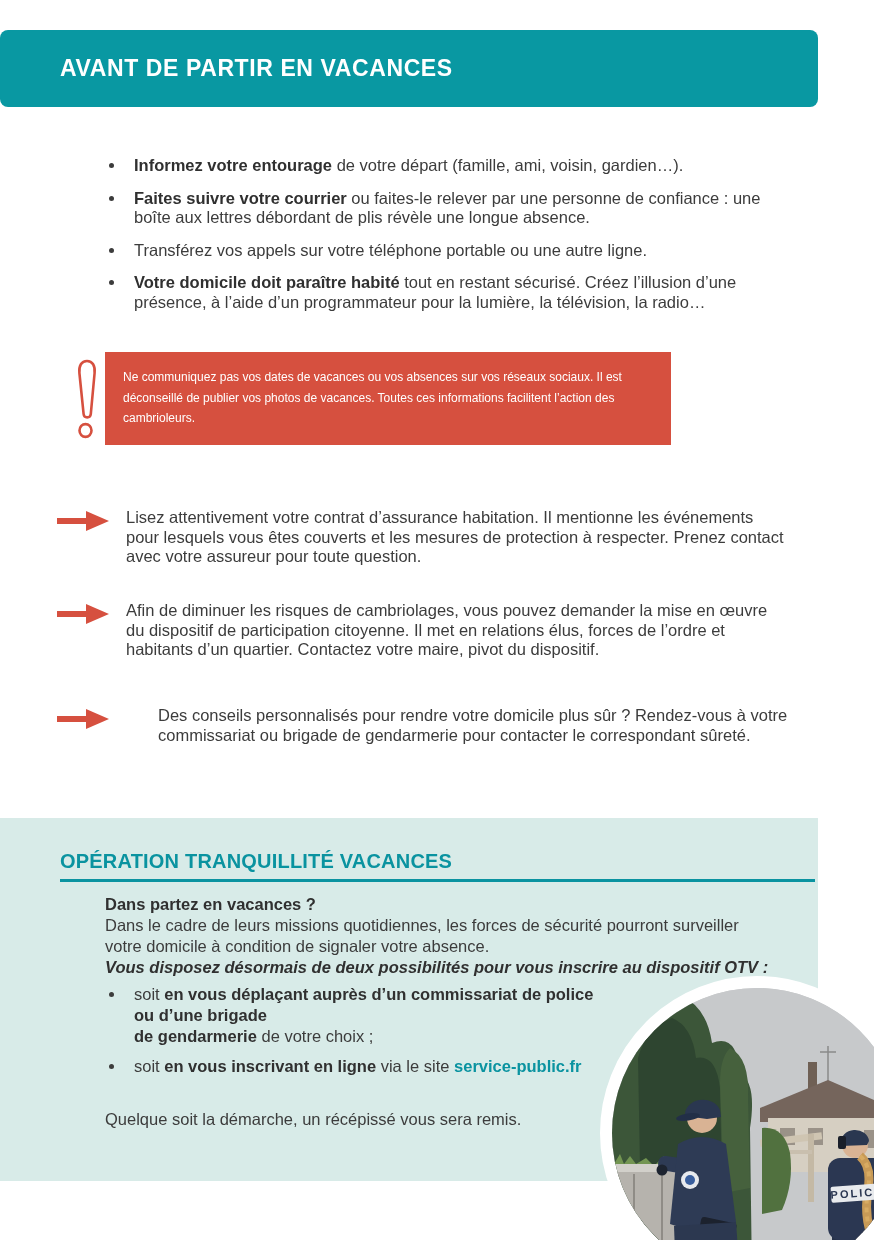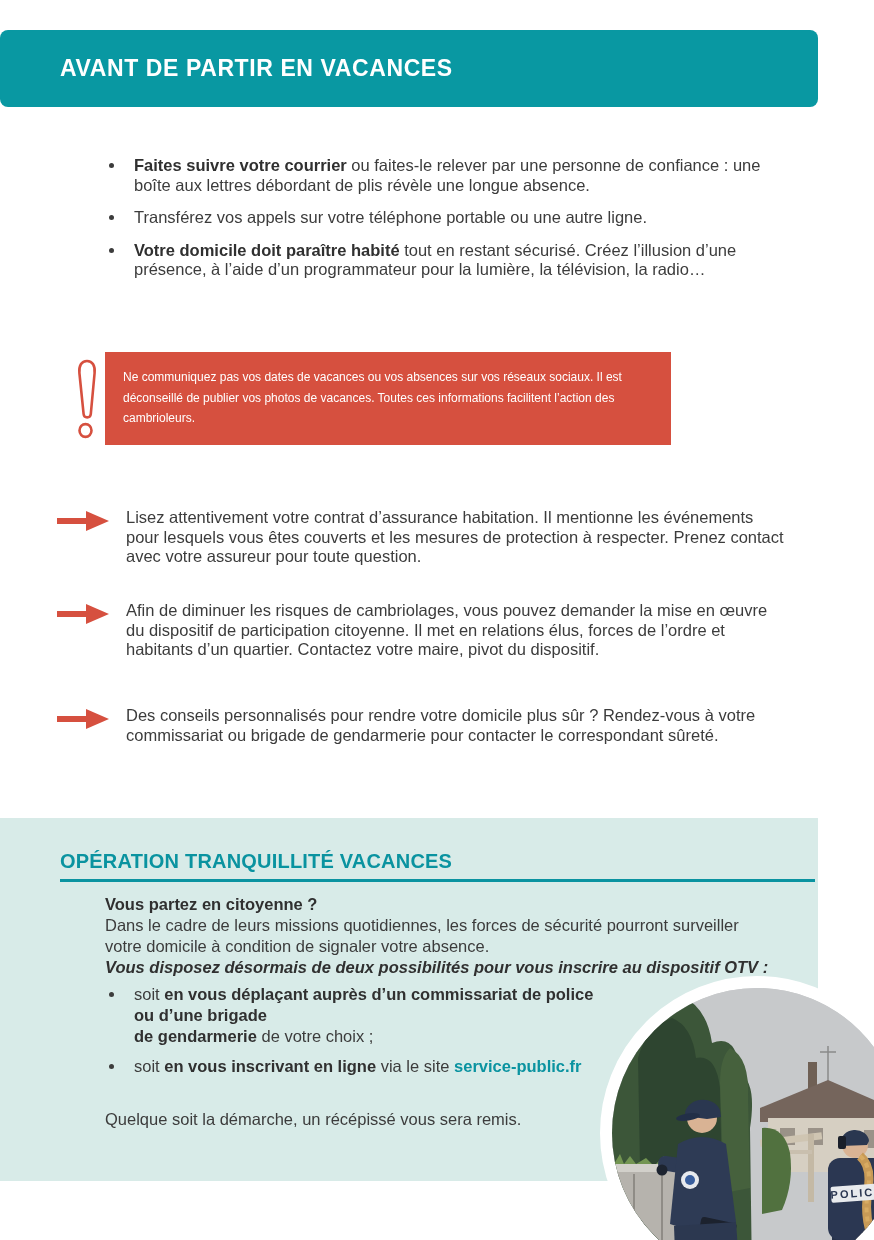--- a/index.html
+++ b/index.html
@@ -35,21 +35,21 @@
     position: absolute; left: 105px; top: 352px; width: 566px; height: 93px;
     background: #d6503f; color: #ffffff; font-weight: 400;
     font-size: 12px; line-height: 20.5px; padding: 15px 24px 0 18px;
   }
 
   
   .advice { position: absolute; left: 126px; width: 658px;
             font-size: 16.5px; line-height: 19.5px; }
   .advice-1 { top: 508px; }
   .advice-2 { top: 601px; }
-  .advice-3 { top: 706px; }
+  .advice-3 { top: 706px; margin-left: 32px; }
   .arrow { position: absolute; left: 57px; }
   .arrow-1 { top: 511px; }
   .arrow-2 { top: 604px; }
   .arrow-3 { top: 709px; }
 
   
   .otv {
     position: absolute; left: 0; top: 818px; width: 818px; height: 363px;
     background: #d8ebe8;
   }
@@ -84,20 +84,24 @@
 
 <div class="page">
 
   <div class="banner">
     <h1>AVANT DE PARTIR EN VACANCES</h1>
   </div>
 
   <div class="tips">
     <div class="tip">
       <span class="dot"></span>
+      <b>Informez votre entourage</b><span> de votre départ (famille, ami, voisin, gardien…).</span>
+    </div>
+    <div class="tip">
+      <span class="dot"></span>
       <b>Faites suivre votre courrier</b><span> ou faites-le relever par une personne de confiance : une boîte aux lettres débordant de plis révèle une longue absence.</span>
     </div>
     <div class="tip">
       <span class="dot"></span>
       <b></b><span>Transférez vos appels sur votre téléphone portable ou une autre ligne.</span>
     </div>
     <div class="tip">
       <span class="dot"></span>
       <b>Votre domicile doit paraître habité</b><span> tout en restant sécurisé. Créez l’illusion d’une présence, à l’aide d’un programmateur pour la lumière, la télévision, la radio…</span>
     </div>
@@ -133,21 +137,21 @@
   </svg>
   <div class="advice advice-3">
     <span>Des conseils personnalisés pour rendre votre domicile plus sûr ? Rendez-vous à votre commissariat ou brigade de gendarmerie pour contacter le correspondant sûreté.</span>
   </div>
 
   <div class="otv">
     <h2>OPÉRATION TRANQUILLITÉ VACANCES</h2>
     <div class="rule"></div>
 
     <div class="otv-intro">
-      <div><b>Vous partez en citoyenne ?</b></div>
+      <div><b>Dans partez en vacances ?</b></div>
       <div class="wrap">Dans le cadre de leurs missions quotidiennes, les forces de sécurité pourront surveiller votre domicile à condition de signaler votre absence.</div>
       <div class="nowrap"><b>Vous disposez désormais de deux possibilités pour vous inscrire au dispositif OTV :</b></div>
     </div>
 
     <div class="otv-bullet otv-b1">
       <span class="dot"></span>
       <div><span>soit </span><b>en vous déplaçant auprès d’un commissariat de police</b></div>
       <div><b>ou d’une brigade</b></div>
       <div><b>de gendarmerie</b><span> de votre choix ;</span></div>
     </div>

